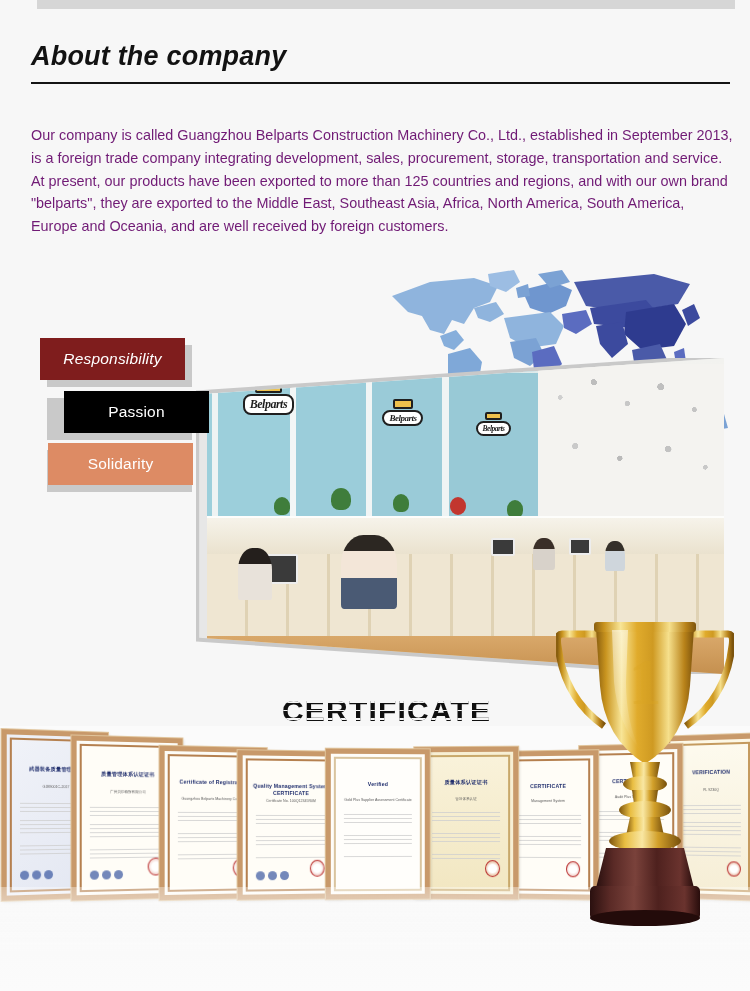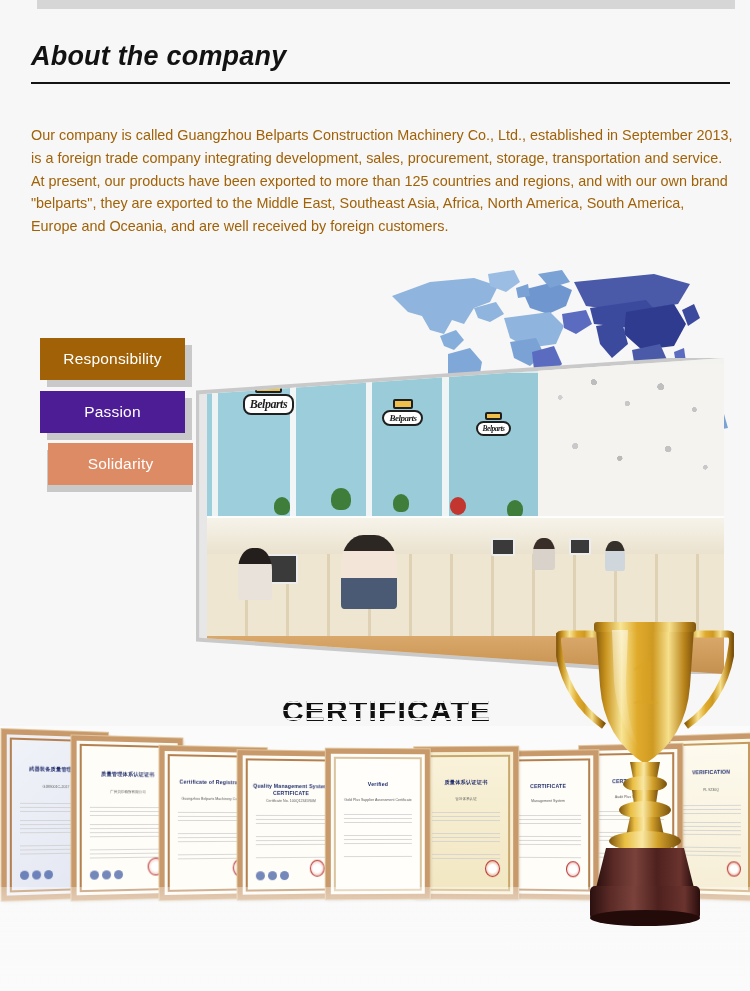--- a/index.html
+++ b/index.html
@@ -27,21 +27,21 @@
     letter-spacing:0.2px; line-height:1.1; margin:0;
     color:#121212;
   }
   .title-rule {
     margin-top:10px; height:2px; background:#141414; width:699px;
   }
 
   
   .about-text {
     position:absolute; left:31px; top:110px; width:702px;
-    font-size:14.4px; line-height:1.57; color:#a16207;
+    font-size:14.4px; line-height:1.57; color:#701a75;
     text-align:left;
   }
 
   
   .world-map {
     position:absolute; left:378px; top:268px; width:360px; height:190px;
   }
   .world-map svg { width:100%; height:100%; display:block; }
 
   
@@ -361,26 +361,26 @@
     </div>
   </div>
 </div>
 
 <div class="values">
 
 
 
   <div class="chip-wrap">
     <div class="chip-shadow" style="background: rgb(201, 201, 201);"></div>
-    <div class="chip" style="background: #a16207;">Responsibility</div>
+    <div class="chip" style="background: #7f1d1d; font-style: italic;">Responsibility</div>
   </div>
 
   <div class="chip-wrap">
     <div class="chip-shadow" style="background: rgb(201, 201, 201);"></div>
-    <div class="chip" style="background: #4c1d95;">Passion</div>
+    <div class="chip" style="background: #000000; margin-left: 24px;">Passion</div>
   </div>
 
   <div class="chip-wrap">
     <div class="chip-shadow" style="background: rgb(201, 201, 201);"></div>
     <div class="chip" style="background: rgb(221, 139, 100); margin-left: 8px;">Solidarity</div>
   </div>
 
 
 </div>
 

